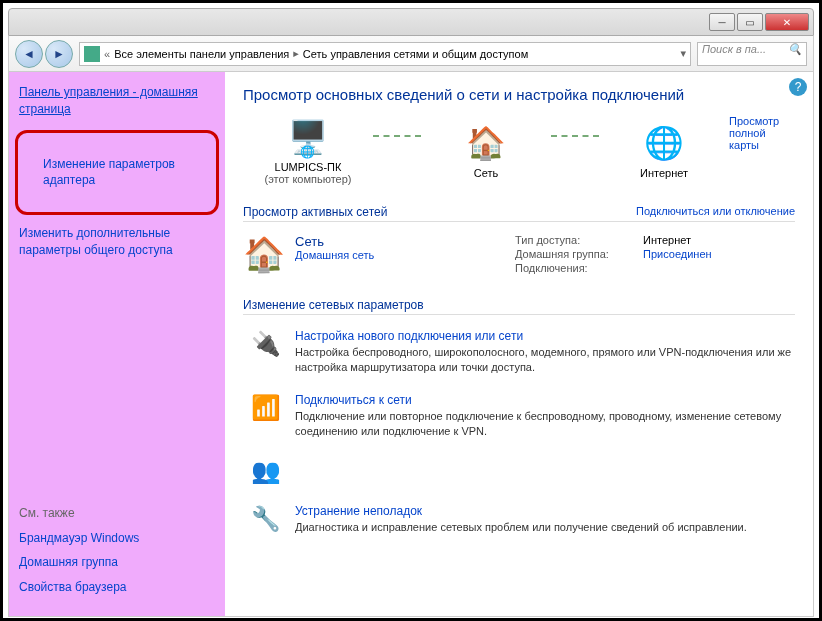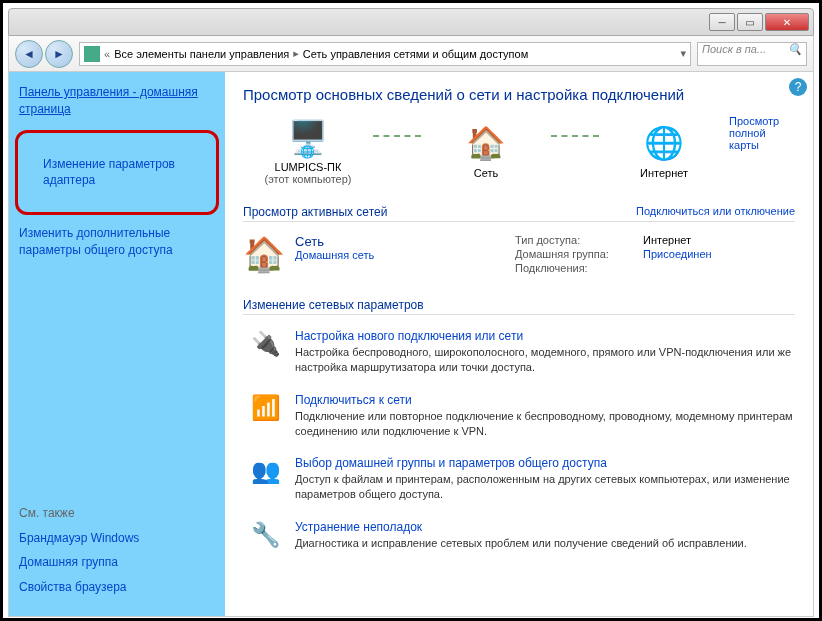--- a/index.html
+++ b/index.html
@@ -12,21 +12,21 @@
 .nav-arrows { display: flex; gap: 2px; }
 .nav-arrow { width: 28px; height: 28px; border-radius: 50%; background: radial-gradient(circle at 30% 30%, #d8e8f8, #a8c8e8); border: 1px solid #7aa; display: flex; align-items: center; justify-content: center; color: #248; cursor: pointer; }
 .breadcrumb { flex: 1; height: 24px; border: 1px solid #bbb; background: #fff; display: flex; align-items: center; padding: 0 4px; font-size: 11px; gap: 4px; }
 .bc-icon { width: 16px; height: 16px; background: #4a8; display: inline-block; }
 .bc-sep { color: #666; }
 .bc-link { cursor: pointer; }
 .bc-drop { margin-left: auto; color: #666; cursor: pointer; }
 .search { width: 110px; height: 24px; border: 1px solid #bbb; background: #fff; display: flex; align-items: flex-start; padding: 0 4px; font-size: 11px; color: #888; font-style: italic; }
 .search .sicon { margin-left: auto; }
 .body { display: flex; height: 545px; border: 1px solid #ccc; border-top: none; }
-.sidebar { width: 216px; background: #7dd3fc; padding: 12px 10px; display: flex; flex-direction: column; position: relative; }
+.sidebar { width: 216px; background: #f0abfc; padding: 12px 10px; display: flex; flex-direction: column; position: relative; }
 .side-link { color: #0645cc; cursor: pointer; margin-bottom: 8px; line-height: 1.4; }
 .side-link.home { text-decoration: underline; margin-bottom: 16px; }
 .side-hl { border: 3px solid #c00; border-radius: 12px; padding: 6px 8px; margin: -4px -4px 10px -4px; }
 .side-hl .side-link { margin: 17px; }
 .side-footer { margin-top: auto; }
 .side-footer .hdr { color: #666; margin-bottom: 10px; }
 .content { flex: 1; padding: 14px 18px 10px 18px; overflow: hidden; position: relative; }
 .help { position: absolute; top: 6px; right: 6px; width: 18px; height: 18px; border-radius: 50%; background: #39c; color: #fff; display: flex; align-items: center; justify-content: center; font-size: 12px; cursor: pointer; }
 h1 { font-size: 15px; font-weight: normal; color: #003399; margin-bottom: 12px; }
 .netmap { display: flex; align-items: center; gap: 0; margin-bottom: 6px; }
@@ -164,29 +164,25 @@
           <div class="task-icon">🔌</div>
           <div class="task-txt">
             <div class="tt">Настройка нового подключения или сети</div>
             <div class="td">Настройка беспроводного, широкополосного, модемного, прямого или VPN-подключения или же настройка маршрутизатора или точки доступа.</div>
           </div>
         </div>
         <div class="task">
           <div class="task-icon">📶</div>
           <div class="task-txt">
             <div class="tt">Подключиться к сети</div>
-            <div class="td">Подключение или повторное подключение к беспроводному, проводному, модемному принтерам соединению или подключение к VPN.</div>
+            <div class="td">Подключение или повторное подключение к беспроводному, проводному, изменение сетевому соединению или подключение к VPN.</div>
           </div>
         </div>
         <div class="task">
           <div class="task-icon">👥</div>
-          <div class="task-txt">
-            <div class="tt">Выбор домашней группы и параметров общего доступа</div>
-            <div class="td">Доступ к файлам и принтерам, расположенным на других сетевых компьютерах, или изменение параметров общего доступа.</div>
-          </div>
         </div>
         <div class="task">
           <div class="task-icon">🔧</div>
           <div class="task-txt">
             <div class="tt">Устранение неполадок</div>
             <div class="td">Диагностика и исправление сетевых проблем или получение сведений об исправлении.</div>
           </div>
         </div>
       </div>
     </div>

